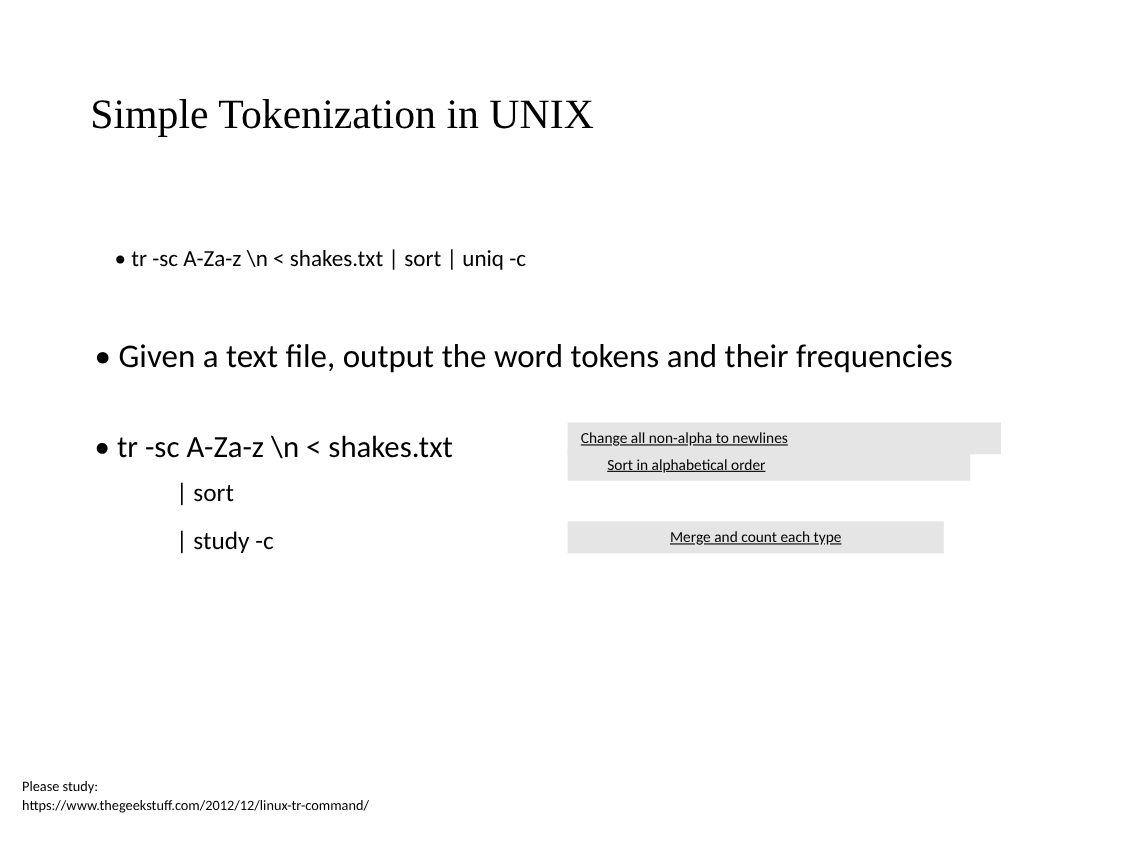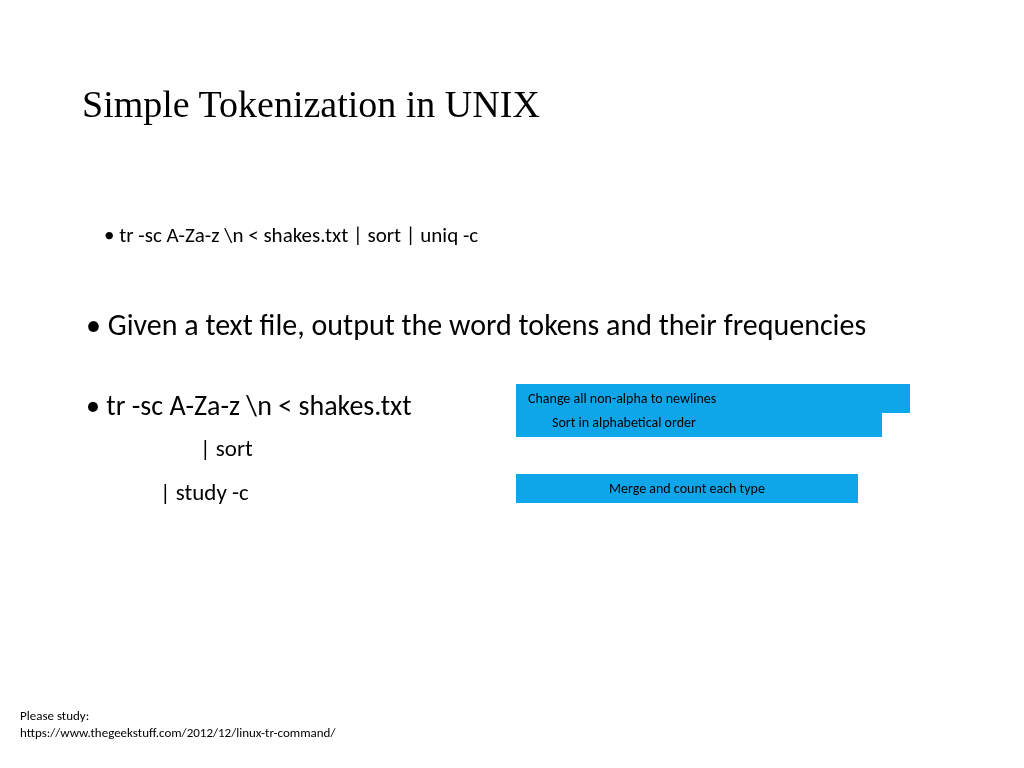--- a/index.html
+++ b/index.html
@@ -51,34 +51,34 @@
     font-size: 28px;
   }
   .bullet3::before {
     content: "• ";
   }
   .pipe1 {
     position: absolute;
     top: 434px;
     left: 160px;
     font-size: 23px;
-    margin-left: 40px;
   }
   .pipe2 {
     position: absolute;
     top: 478px;
     left: 160px;
     font-size: 23px;
   }
   .annot {
     position: absolute;
-    background: #0ea5e9;
+    background: #e5e5e5;
     font-size: 14px;
     padding: 6px 12px 6px 12px;
     color: #000;
+    text-decoration: underline;
   }
   .annot1 {
     top: 384px;
     left: 516px;
     width: 370px;
   }
   .annot2 {
     top: 408px;
     left: 516px;
     width: 318px;

